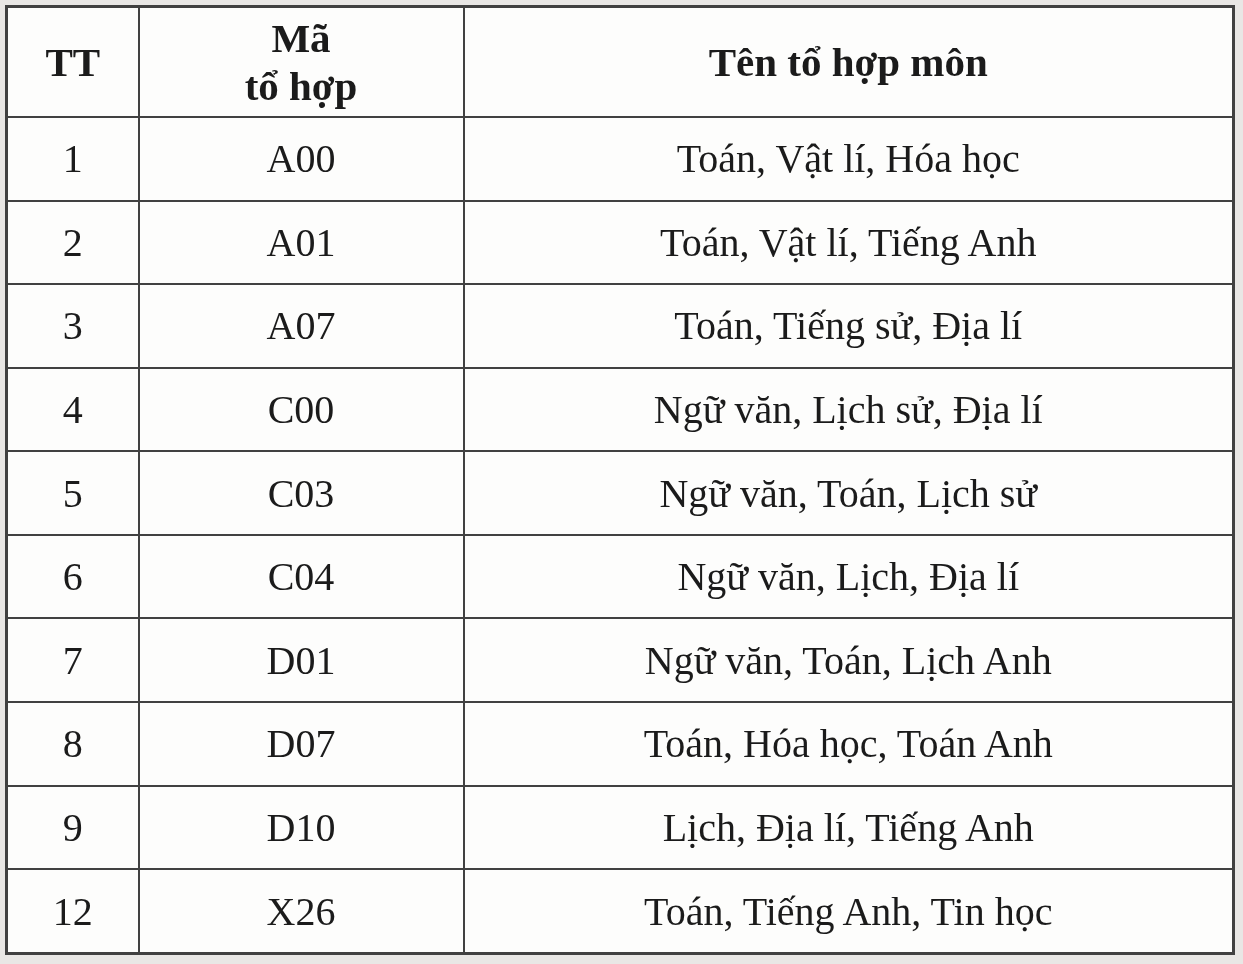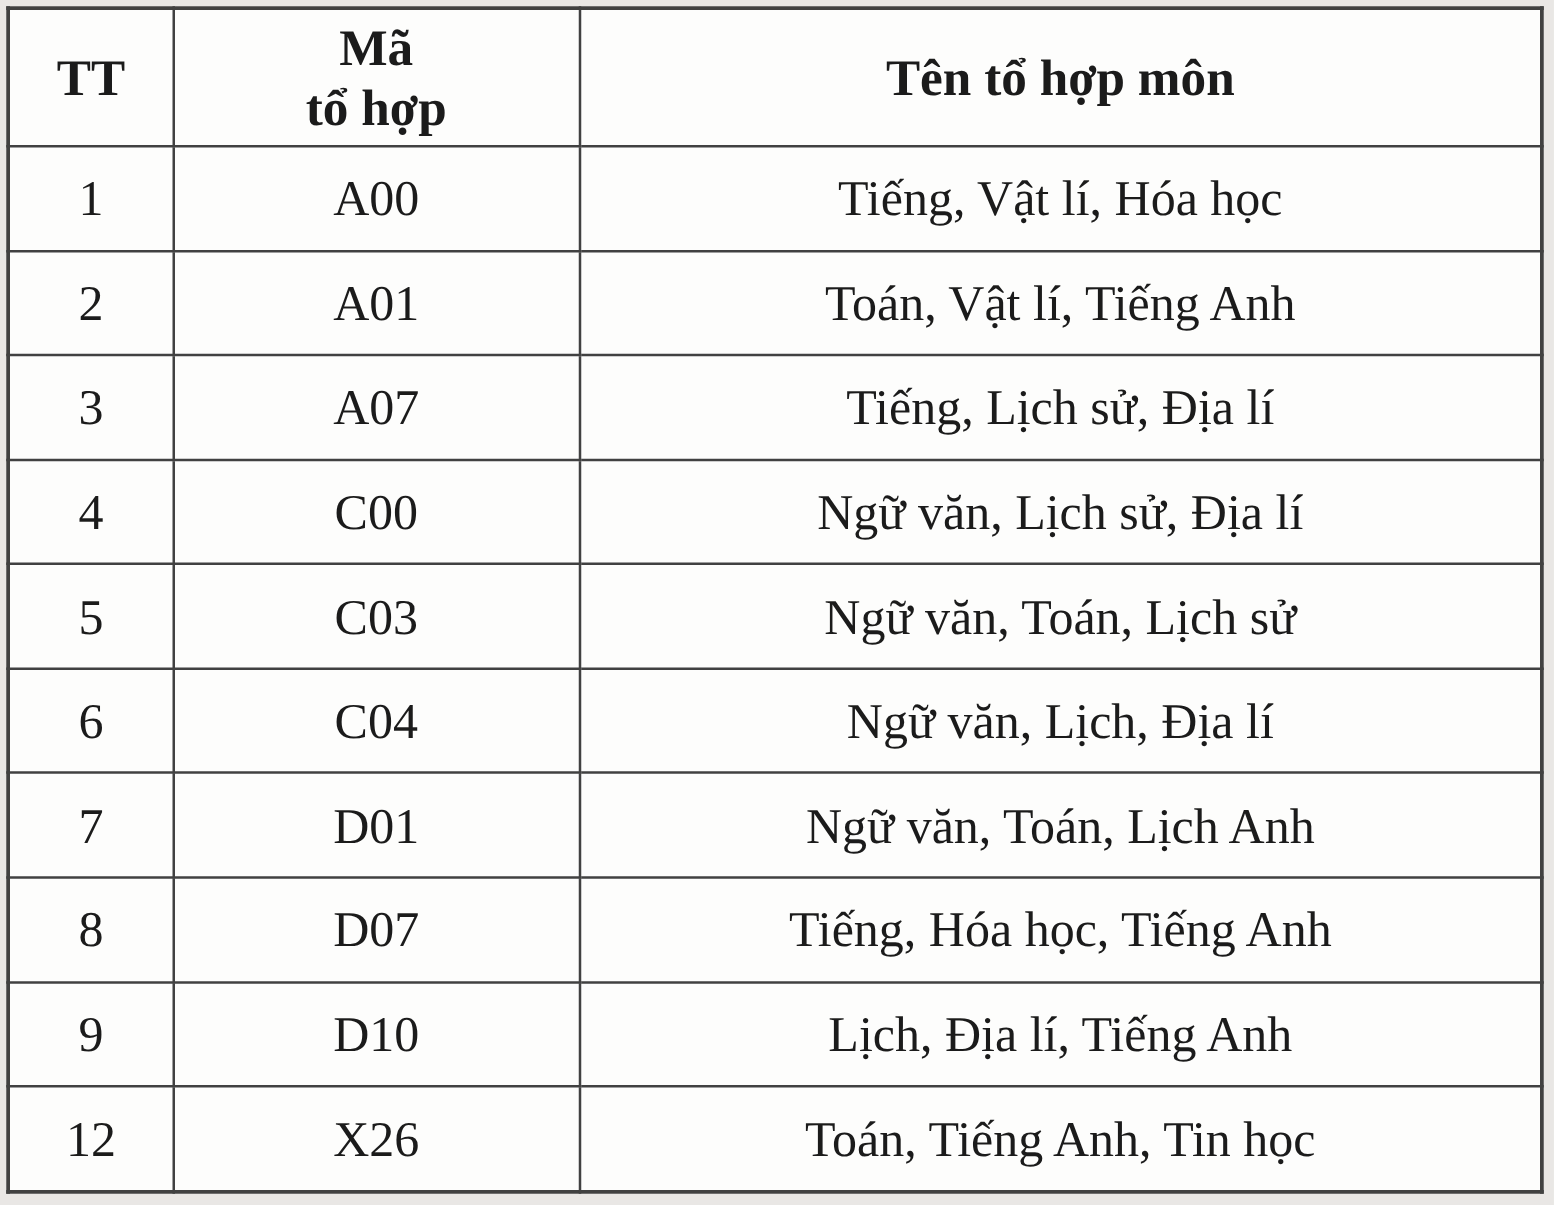--- a/index.html
+++ b/index.html
@@ -71,31 +71,31 @@
         <th>TT</th>
         <th class="multiline">Mã
 tổ hợp</th>
         <th>Tên tổ hợp môn</th>
       </tr>
     </thead>
     <tbody>
         <tr>
           <td>1</td>
           <td>A00</td>
-          <td>Tiếng, Vật lí, Hóa học</td>
+          <td>Toán, Vật lí, Hóa học</td>
         </tr>
         <tr>
           <td>2</td>
           <td>A01</td>
           <td>Toán, Vật lí, Tiếng Anh</td>
         </tr>
         <tr>
           <td>3</td>
           <td>A07</td>
-          <td>Tiếng, Lịch sử, Địa lí</td>
+          <td>Toán, Tiếng sử, Địa lí</td>
         </tr>
         <tr>
           <td>4</td>
           <td>C00</td>
           <td>Ngữ văn, Lịch sử, Địa lí</td>
         </tr>
         <tr>
           <td>5</td>
           <td>C03</td>
           <td>Ngữ văn, Toán, Lịch sử</td>
@@ -106,21 +106,21 @@
           <td>Ngữ văn, Lịch, Địa lí</td>
         </tr>
         <tr>
           <td>7</td>
           <td>D01</td>
           <td>Ngữ văn, Toán, Lịch Anh</td>
         </tr>
         <tr>
           <td>8</td>
           <td>D07</td>
-          <td>Tiếng, Hóa học, Tiếng Anh</td>
+          <td>Toán, Hóa học, Toán Anh</td>
         </tr>
         <tr>
           <td>9</td>
           <td>D10</td>
           <td>Lịch, Địa lí, Tiếng Anh</td>
         </tr>
         <tr>
           <td>12</td>
           <td>X26</td>
           <td>Toán, Tiếng Anh, Tin học</td>

